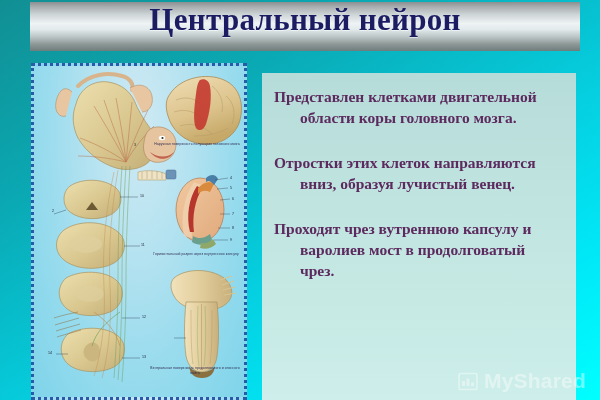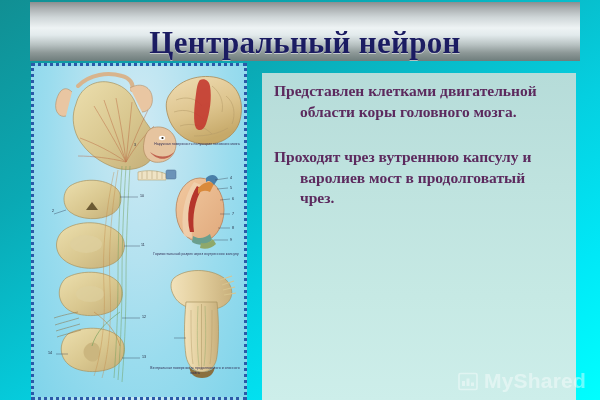--- a/index.html
+++ b/index.html
@@ -5,25 +5,25 @@
   html,body{margin:0;padding:0;}
   body{
     width:600px;height:400px;overflow:hidden;
     font-family:"Liberation Serif", serif;
     background:linear-gradient(150deg,#118f93 0%,#0aa9b4 28%,#05cfe0 58%,#00e8f7 80%,#00ffff 100%);
     position:relative;
   }
 
   
   #title-bar{
-    position:absolute;left:30px;top:2px;width:550px;height:59px;
+    position:absolute;left:30px;top:2px;width:550px;height:49px;
     background:linear-gradient(to bottom,
         #8b8f90 0%, #a9aeb0 10%, #cfd6d8 26%, #eef3f4 44%,
         #e2eaec 56%, #b9c3c3 72%, #8d9897 86%, #6e7d7c 100%);
-    display:flex;align-items:flex-end;justify-content:center;
+    display:flex;align-items:flex-start;justify-content:center;
   }
   #page-title{
     font-size:31px;font-weight:700;color:#1b1c62;
     letter-spacing:.3px;white-space:nowrap;
     text-shadow:0 1px 0 rgba(255,255,255,.5);
   }
 
   
   #figure-panel{
     position:absolute;left:31px;top:63px;width:216px;height:337px;
@@ -43,21 +43,21 @@
   #caption-medulla{left:112px;top:300px;width:98px;}
   .numlbl{
     position:absolute;color:#20243c;font-size:3.6px;
     font-family:"Liberation Sans",sans-serif;
   }
 
   
   #text-panel{
     position:absolute;left:262px;top:73px;width:314px;height:327px;
     background:linear-gradient(to bottom,#b6dcd9 0%,#bfe3df 35%,#c6e9e4 68%,#cdeeea 100%);
-    box-sizing:border-box;padding:8px 16px 0 12px;
+    box-sizing:border-box;padding:14px 16px 0 12px;
   }
   .para{
     color:#5c2a5e;font-size:15.5px;line-height:1.33;
     padding-left:26px;text-indent:-26px;margin:0 0 25px 0;
     font-weight:600;
   }
   #paragraph-3{margin-bottom:0;}
 
   
   #watermark{
@@ -265,20 +265,21 @@
   <div class="numlbl" style="left:196px;top:172px;">9</div>
   <div class="numlbl" style="left:106px;top:128px;">10</div>
   <div class="numlbl" style="left:107px;top:177px;">11</div>
   <div class="numlbl" style="left:108px;top:249px;">12</div>
   <div class="numlbl" style="left:108px;top:289px;">13</div>
   <div class="numlbl" style="left:14px;top:285px;">14</div>
 </div>
 
 <div id="text-panel">
   <p class="para" id="paragraph-1">Представлен клетками двигательной области коры головного мозга.</p>
+  <p class="para" id="paragraph-2">Отростки этих клеток направляются вниз, образуя лучистый венец.</p>
   <p class="para" id="paragraph-3">Проходят чрез вутреннюю капсулу и варолиев мост в продолговатый чрез.</p>
 </div>
 
 <div id="watermark">
   <svg width="20" height="19" viewBox="0 0 20 19">
     <rect x="1" y="1.5" width="18" height="16" rx="1.5" fill="none" stroke="#ffffff" stroke-width="1.6"></rect>
     <rect x="4" y="9" width="3" height="5" fill="#ffffff"></rect>
     <rect x="8.5" y="6.5" width="3" height="7.5" fill="#ffffff"></rect>
     <rect x="13" y="10.5" width="3" height="3.5" fill="#ffffff"></rect>
   </svg>

